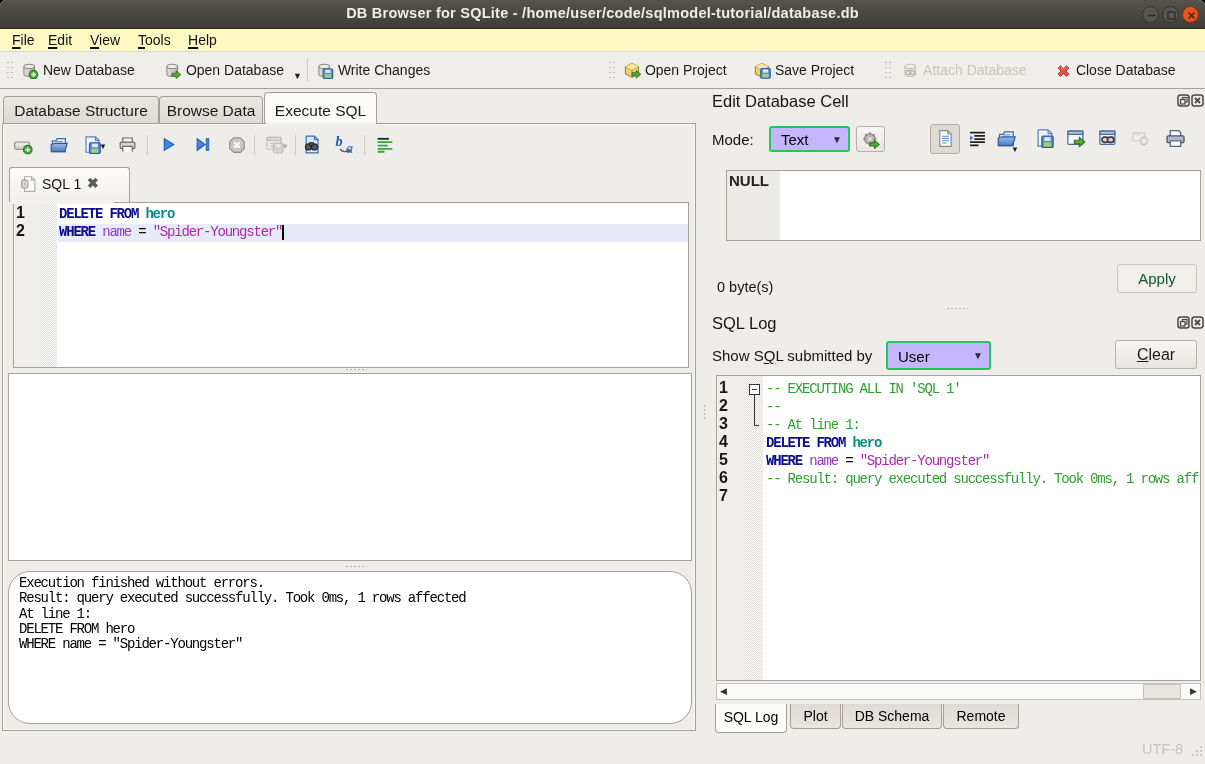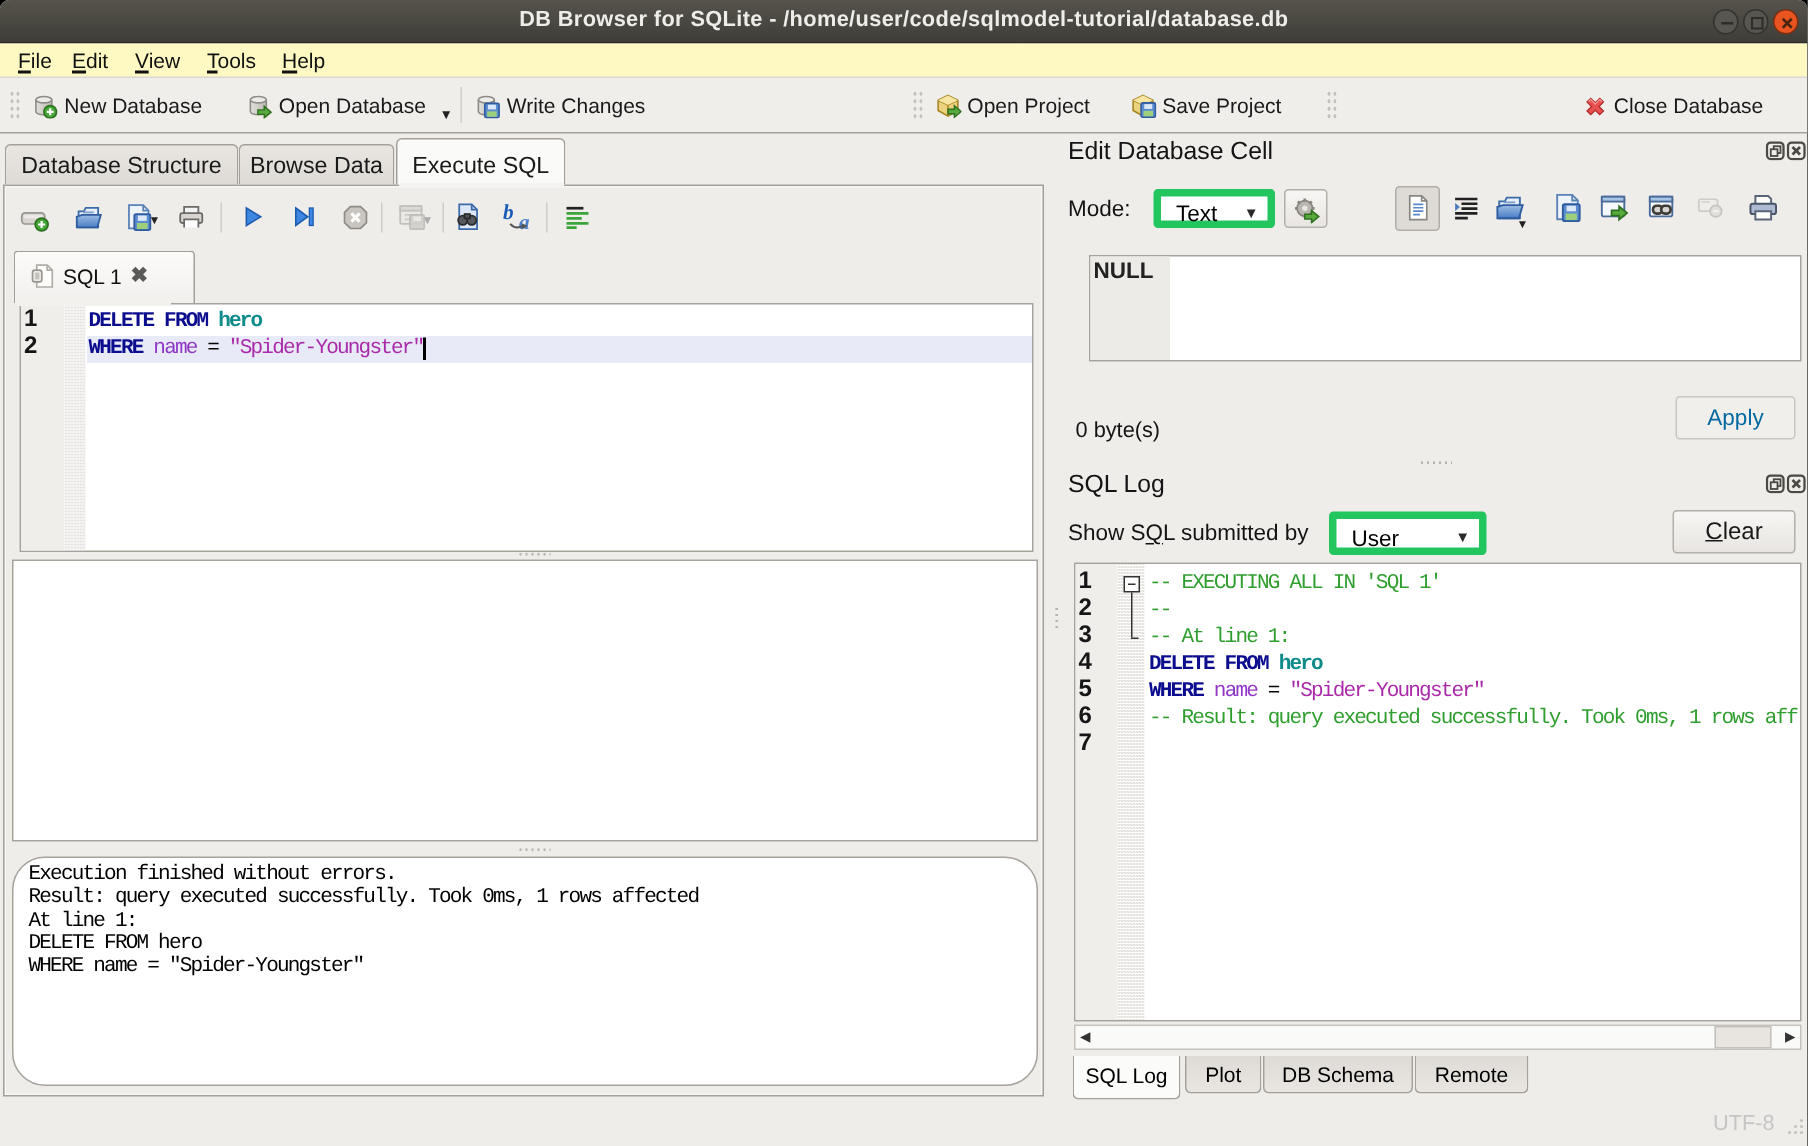--- a/index.html
+++ b/index.html
@@ -59,21 +59,21 @@
 .kw{color:#0c0c8f;font-weight:bold;}
 .tbl{color:#0d8a8a;font-weight:bold;}
 .idf{color:#9138c8;}
 .str{color:#aa2aaa;}
 .cmt{color:#2f9e2f;}
 
 .rp-h{position:absolute;font-size:15px;color:#141414;}
 .dockbtn{position:absolute;width:13px;height:13px;}
 .btn{position:absolute;border:1px solid #b3afa9;border-radius:3px;
  background:linear-gradient(#f7f6f4,#e8e5e1);}
-.combo{position:absolute;border:5px solid #22c55e;border-radius:3px;background:#ffffff;}
+.combo{position:absolute;border:2px solid #22c55e;border-radius:3px;background:#c4b5fd;}
 .stab{position:absolute;border:1px solid #a49f98;border-top:none;
  border-radius:0 0 4px 4px;background:linear-gradient(#dedbd6,#e9e6e2);
  text-align:center;}
 .stab.active{background:#fbfbfa;}
 </style>
 </head>
 <body>
 <div class="win">
 
 <div class="titlebar">
@@ -161,20 +161,27 @@
             <use href="#garrow"></use>
           </g>
         </svg> Open Project</div>
  <div class="titem" style="left:753px;"><svg width="18" height="17" viewBox="0 0 16 16">
           <use href="#cube"></use>
           <g transform="translate(6.8,6.2)">
             <use href="#floppy"></use>
           </g>
         </svg> Save Project</div>
  <div class="grip" style="left:884px;"></div>
+ <div class="titem" style="left:901px;color:#c9c5bf;"><svg width="19" height="17" viewBox="0 0 16.5 16">
+          <use href="#cylgray"></use>
+          <g transform="translate(4,8)">
+            <rect x="0" y="0" width="4.5" height="3.6" rx="1.6" fill="none" stroke="#b5b1ab" stroke-width="1.2"></rect>
+            <rect x="3.6" y="0" width="4.5" height="3.6" rx="1.6" fill="none" stroke="#b5b1ab" stroke-width="1.2"></rect>
+          </g>
+        </svg> Attach Database</div>
  <div class="titem" style="left:1055px;"><svg width="17" height="16" viewBox="0 0 16 16">
           <path d="M2.5 5 L5 2.5 L8 5.5 L11 2.5 L13.5 5 L10.5 8 L13.5 11 L11 13.5 L8 10.5 L5 13.5 L2.5 11 L5.5 8 Z" fill="#e85050" stroke="#b02828" stroke-width="0.8"></path>
           <path d="M3.4 4.9 L5 3.3 L8 6.3 L11 3.3 L12.6 4.9" fill="none" stroke="#f29090" stroke-width="0.9"></path>
         </svg> Close Database</div>
 </div>
 
 <div class="tab" style="left:3px;top:96px;width:156px;height:27px;line-height:27px;">Database Structure</div>
 <div class="tab" style="left:159px;top:96px;width:104px;height:27px;line-height:27px;">Browse Data</div>
 <div class="tab active" style="left:264px;top:92px;width:113px;height:31px;line-height:27px;padding-top:4px;">Execute SQL</div>
 
@@ -390,21 +397,21 @@
       </svg>
 </div>
 
 <div class="box" style="left:726px;top:170px;width:475px;height:71px;background:#fff;">
  <div class="abs" style="left:0;top:0;width:53px;height:69px;background:#ecebe8;"></div>
  <div class="abs" style="left:2px;top:1px;font-size:15px;font-weight:bold;color:#222;">NULL</div>
 </div>
 
 <div class="rp-h" style="left:717px;top:279px;font-size:14.5px;">0 byte(s)</div>
 <div class="btn" style="left:1117px;top:264px;width:80px;height:29px;background:#f1efec;border-color:#c9c5bf;">
- <span style="position:absolute;left:0;top:0;width:100%;text-align:center;line-height:28px;font-size:15px;color:#0369a1;">Apply</span>
+ <span style="position:absolute;left:0;top:0;width:100%;text-align:center;line-height:28px;font-size:15px;color:#14532d;">Apply</span>
 </div>
 
 <div class="hdots" style="left:946px;top:307px;"></div>
 
 <div class="rp-h" style="left:712px;top:314px;font-size:16.5px;">SQL Log</div>
 <svg class="dockbtn" style="left:1177px;top:316px;" width="14" height="14" viewBox="0 0 13 13">
       <use href="#dfloat"></use>
     </svg>
 <svg class="dockbtn" style="left:1191px;top:316px;" width="14" height="14" viewBox="0 0 13 13">
       <use href="#dclose"></use>

